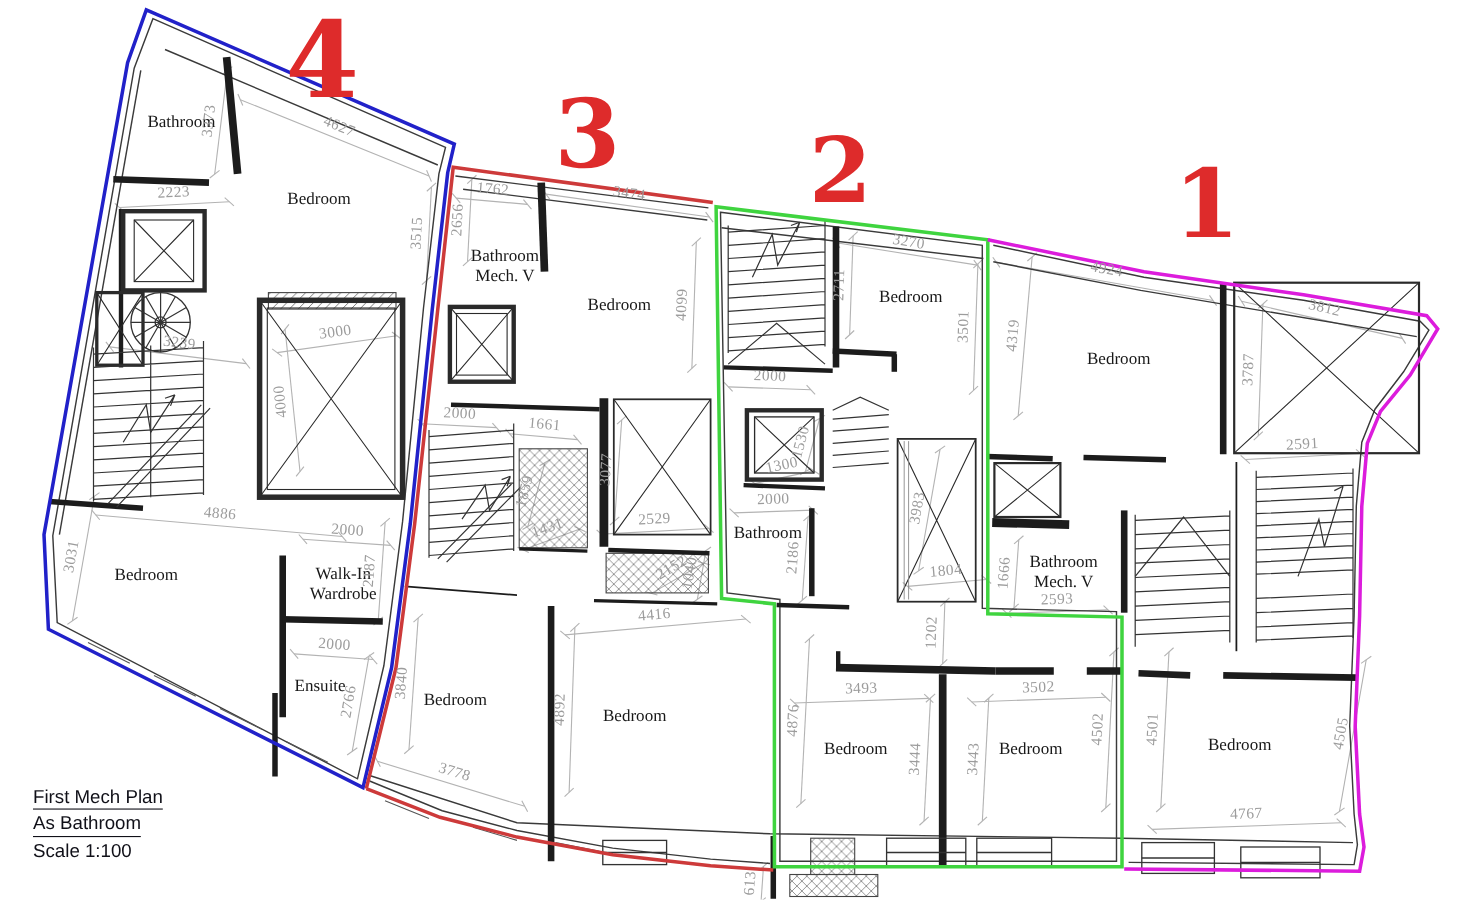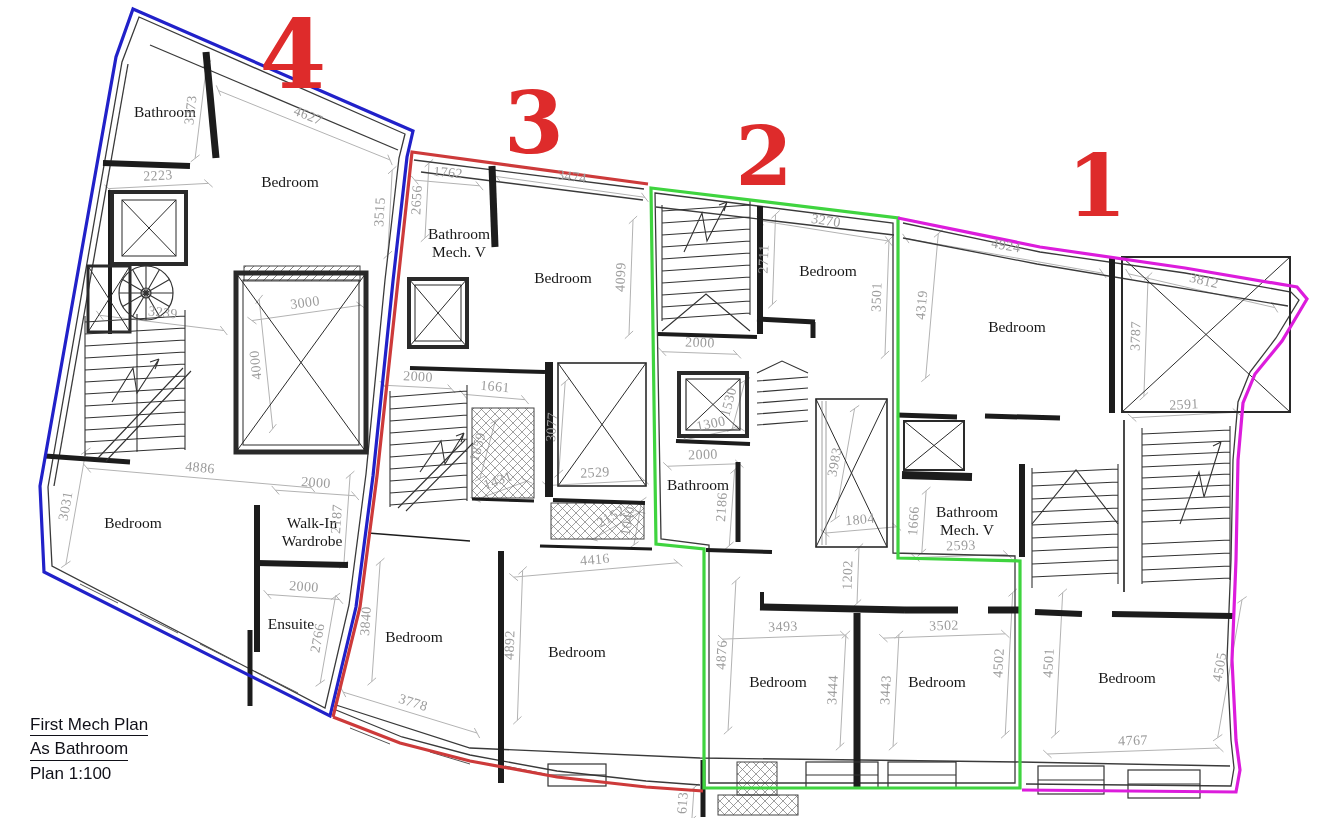--- a/index.html
+++ b/index.html
@@ -417,16 +417,16 @@
       <div class="dim" style="left: 1133px; top: 741px; transform: translate(-50%, -50%) rotate(-2deg);">4767</div>
       <div class="dim" style="left: 1220px; top: 667px; transform: translate(-50%, -50%) rotate(-80deg);">4505</div>
       <div class="dim" style="left: 413px; top: 703px; transform: translate(-50%, -50%) rotate(17deg);">3778</div>
       <div class="dim" style="left: 510px; top: 645px; transform: translate(-50%, -50%) rotate(-88deg);">4892</div>
       <div class="dim" style="left: 683px; top: 803px; transform: translate(-50%, -50%) rotate(-86deg);">613</div>
     </div>
 
   <div class="title-block">
     <div><span class="u">First Mech Plan</span></div>
     <div><span class="u">As Bathroom</span></div>
-    <div><span>Plan 1:100</span></div>
+    <div><span>Scale 1:100</span></div>
   </div>
 
 </div>
 
 </body></html>

